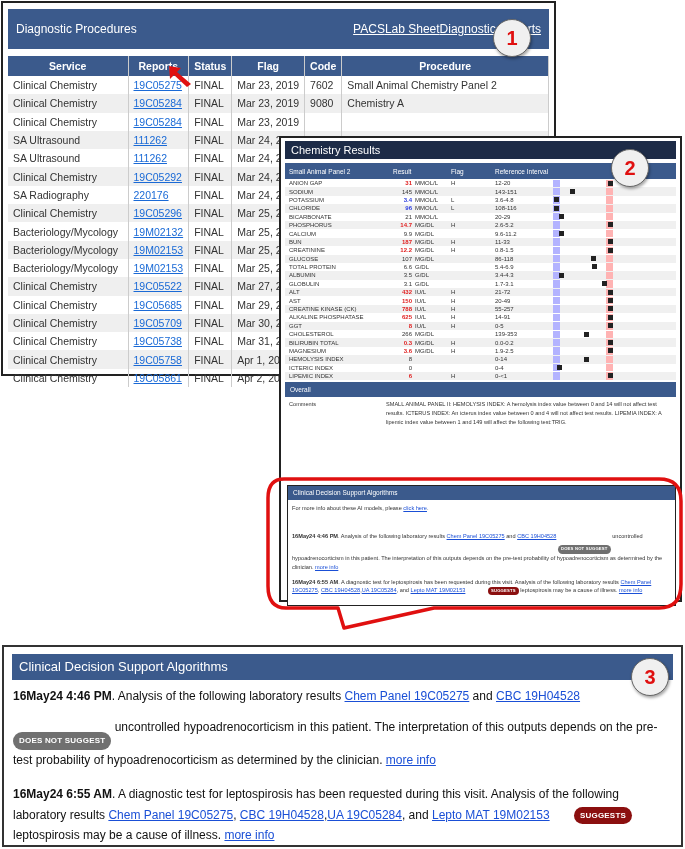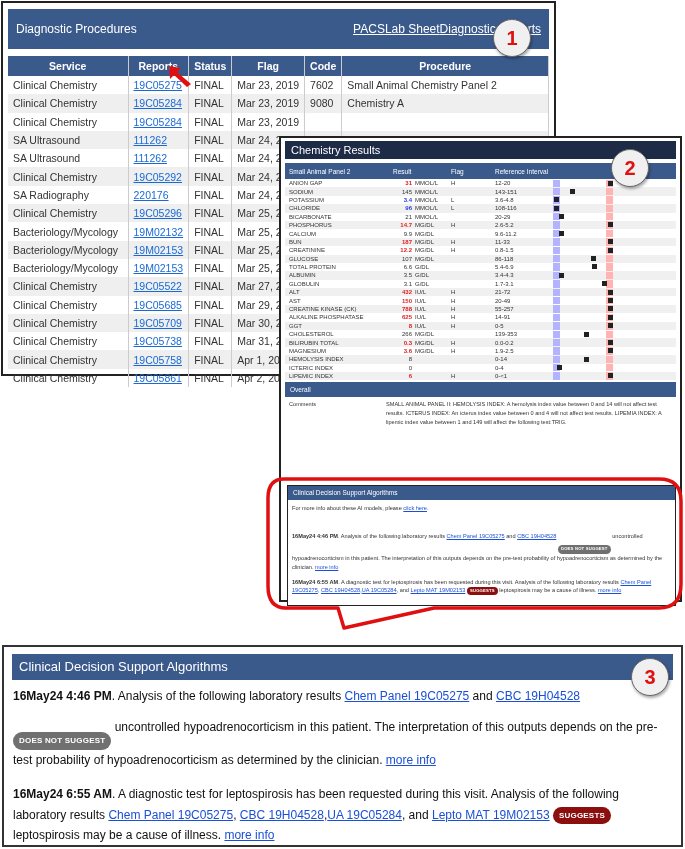--- a/index.html
+++ b/index.html
@@ -37,21 +37,21 @@
   #p2 .overall { margin-top: 2px; background: #3b5a8c; color: #fff; height: 15px; display: flex; align-items: center; padding: 0 5px; font-size: 6.5px; }
   #p2 .comments { display: flex; padding: 3px 4px; font-size: 5.6px; line-height: 1.55; }
   #p2 .comments .lbl { width: 97px; flex-shrink: 0; }
   #p2 .cds-small { position: absolute; left: 6px; top: 347px; width: 389px; border: 1px solid #222; background: #fff; font-size: 5.6px; line-height: 1.6; }
   #p2 .cds-small .cds-hdr { background: #3b5a8c; color: #fff; height: 14px; display: flex; align-items: center; padding: 0 5px; font-size: 6.5px; }
   #p2 .cds-small .cds-body { padding: 4px 4px; }
   #p2 .cds-small p { margin-bottom: 6px; }
 
   .badge { display: inline-block; color: #fff; font-weight: bold; border-radius: 8px; text-transform: uppercase; letter-spacing: 0.2px; vertical-align: middle; }
   .badge.grey { background: #707070; margin-top: 26px; }
-  .badge.red { background: #8b0f0f; }
+  .badge.red { background: #8b0f0f; margin-left: 21px; }
   #p2 .badge { font-size: 4.2px; padding: 1px 3px; }
 
   
   #callout { position: absolute; left: 264px; top: 476px; pointer-events: none; }
 
   
   .num { position: absolute; width: 38px; height: 38px; border-radius: 50%; background: #f0f0f0; border: 1.5px solid #666; box-shadow: 1px 2px 3px rgba(0,0,0,0.35); color: #e01010; font-weight: bold; font-size: 20px; display: flex; align-items: center; justify-content: center; font-family: "Liberation Sans", sans-serif; }
 
   
   #arrow { position: absolute; left: 167px; top: 64px; }

